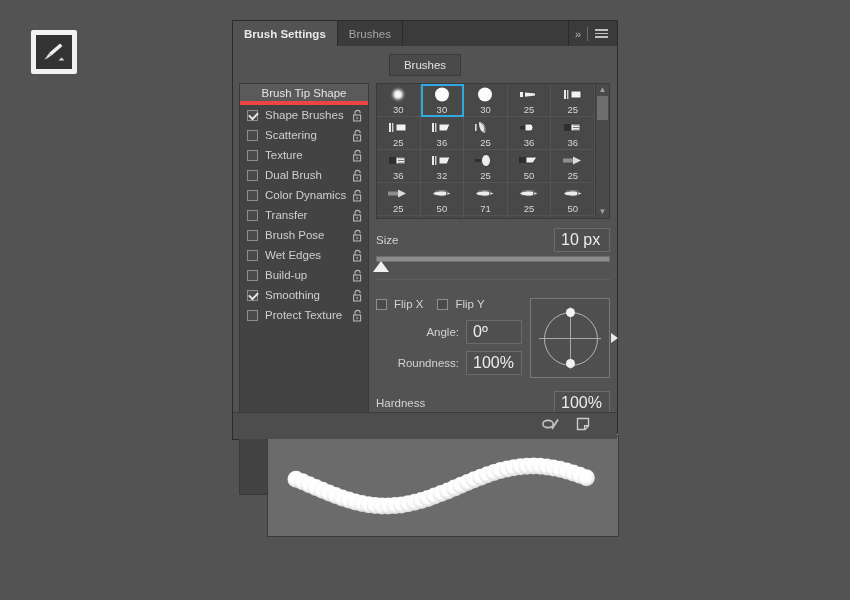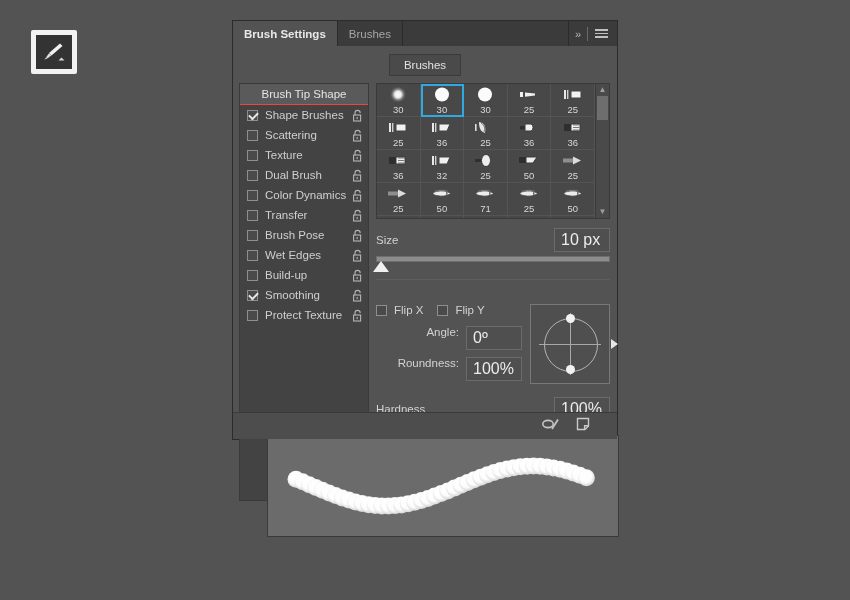--- a/index.html
+++ b/index.html
@@ -89,21 +89,21 @@
     background: #434343;
     border: 1px solid #3a3a3a;
     flex: none;
   }
   .opt-header {
     height: 21px;
     background: #5a5a5a;
     color: #e4e4e4;
     font-size: 11.5px;
     display: flex; align-items: center; justify-content: center;
-    border-bottom: 1px solid #ef4444;
+    border-bottom: 4px solid #ef4444;
     cursor: pointer;
   }
   .opt-row {
     height: 20px;
     display: flex; align-items: center;
     padding: 0 5px 0 7px;
     color: #cfcfcf;
     font-size: 11.5px;
     cursor: pointer;
   }
@@ -214,21 +214,21 @@
     transform: translateX(-8px);
     cursor: pointer;
   }
   .hr {
     height: 1px; background: #464646;
     border-bottom: 1px solid #5f5f5f;
     margin: 8px 0 0 0;
   }
 
   
-  .flip-angle { display: flex; margin-top: 24px; }
+  .flip-angle { display: flex; margin-top: 18px; }
   .fa-left { flex: 1; padding-right: 8px; }
   .flips { display: flex; align-items: center; gap: 14px; color: #d2d2d2; font-size: 11.5px; }
   .flips .f { display: flex; align-items: center; cursor: pointer; }
   .angle-box {
     width: 80px; height: 80px;
     background: #4f4f4f;
     border: 1px solid #787878;
     position: relative;
     flex: none;
     cursor: pointer;
@@ -249,21 +249,21 @@
   .angle-box .dot.top { top: 9px; }
   .angle-box .dot.bot { bottom: 9px; }
   .angle-box .pointer {
     position: absolute; right: -9px; top: 34px;
     width: 0; height: 0;
     border-top: 5px solid transparent;
     border-bottom: 5px solid transparent;
     border-left: 7px solid #e8e8e8;
   }
   .angle-fields { margin-top: 10px; }
-  .angle-fields .fr { display:flex; justify-content: flex-end; gap: 7px; margin-bottom: 7px; }
+  .angle-fields .fr { display:flex; align-items:center; justify-content: flex-end; gap: 7px; margin-bottom: 7px; }
   .angle-fields .fr .lbl { color:#d2d2d2; font-size:11.5px; }
 
   
   .preview-wrap {
     margin: 0 17px;
     border: 1px solid #3a3a3a;
     background: #6b6b6b;
     height: 102px;
     position: relative;
     overflow: hidden;

